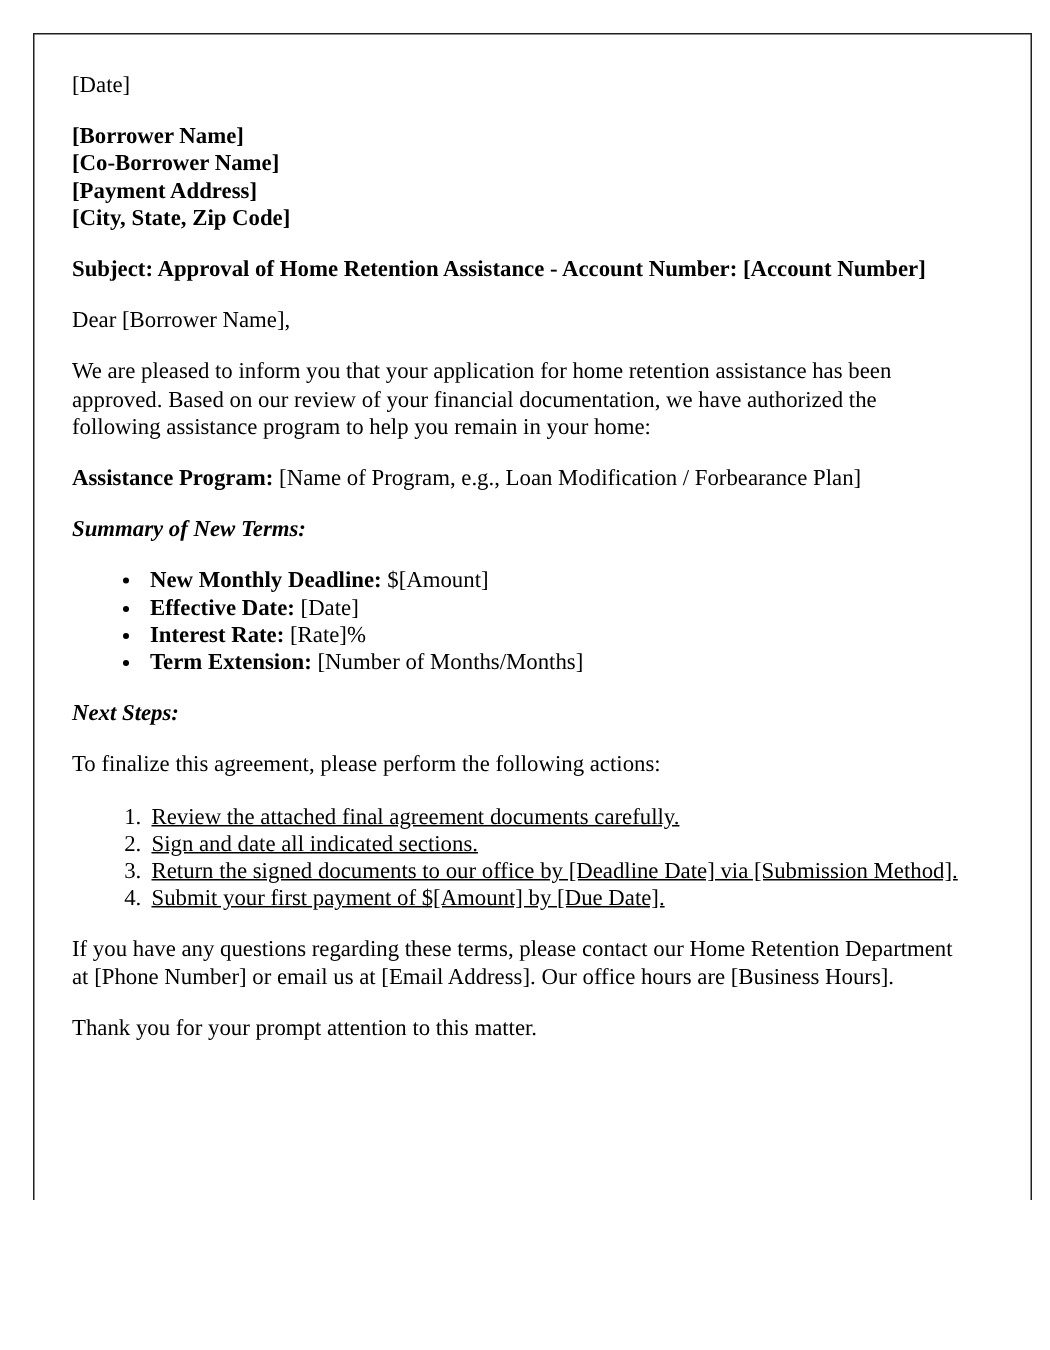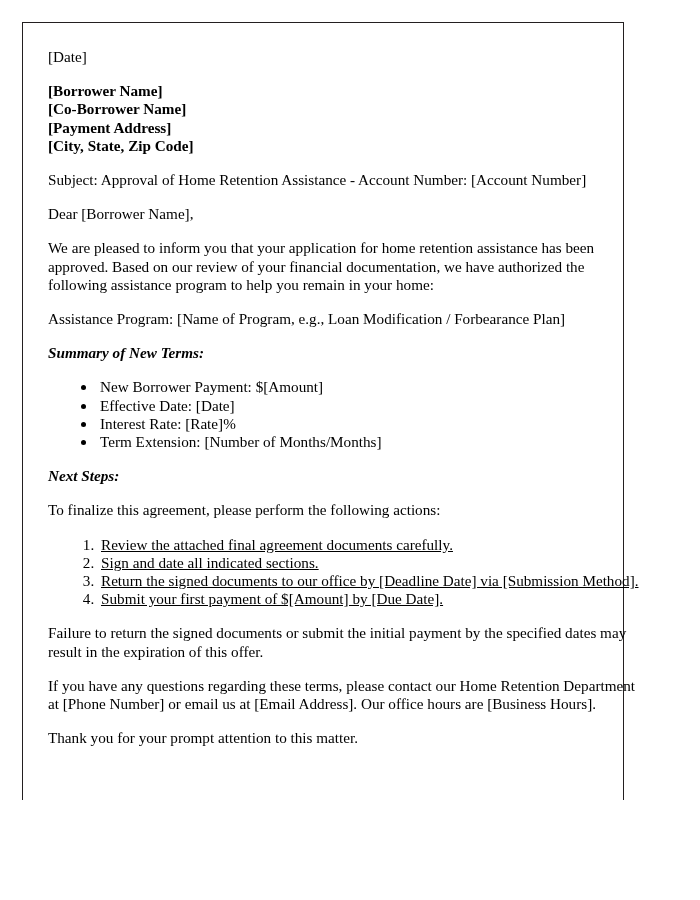--- a/index.html
+++ b/index.html
@@ -13,21 +13,21 @@
     font-family: "Liberation Serif", "DejaVu Serif", serif;
     color: #000000;
     overflow: hidden;
   }
 
   
   .page-frame {
     position: absolute;
     left: 22px;
     top: 22px;
-    width: 602px;
+    width: 666px;
     height: 778px;
     box-sizing: border-box;
     border-left: 1.4px solid #231f20;
     border-top: 1.4px solid #231f20;
     border-right: 1.4px solid #231f20;
     border-bottom: none;
     background: #ffffff;
   }
 
   .page-body {
@@ -48,21 +48,21 @@
     display: block;
     white-space: nowrap;
   }
 
   .para {
     margin: 0 0 16px 0;
     text-align: left;
   }
 
   .bold {
-    font-weight: normal;
+    font-weight: bold;
   }
 
   .heading {
     margin: 0 0 16px 0;
     font-weight: bold;
     font-style: italic;
   }
 
   
   ul.terms-list {
@@ -108,37 +108,36 @@
 
     <div class="para">Dear [Borrower Name],</div>
 
     <div class="para">We are pleased to inform you that your application for home retention assistance has been approved. Based on our review of your financial documentation, we have authorized the following assistance program to help you remain in your home:</div>
 
     <div class="para"><span class="bold">Assistance Program:</span> <span>[Name of Program, e.g., Loan Modification / Forbearance Plan]</span></div>
 
     <div class="heading">Summary of New Terms:</div>
 
     <ul class="terms-list">
-      <li><span class="bold">New Borrower Payment:</span> <span>$[Amount]</span></li>
+      <li><span class="bold">New Monthly Deadline:</span> <span>$[Amount]</span></li>
       <li><span class="bold">Effective Date:</span> <span>[Date]</span></li>
       <li><span class="bold">Interest Rate:</span> <span>[Rate]%</span></li>
       <li><span class="bold">Term Extension:</span> <span>[Number of Months/Months]</span></li>
     </ul>
 
     <div class="heading">Next Steps:</div>
 
     <div class="para">To finalize this agreement, please perform the following actions:</div>
 
     <ol class="steps-list">
       <li>Review the attached final agreement documents carefully.</li>
       <li>Sign and date all indicated sections.</li>
       <li>Return the signed documents to our office by [Deadline Date] via [Submission Method].</li>
       <li>Submit your first payment of $[Amount] by [Due Date].</li>
     </ol>
 
-    <div class="para">Failure to return the signed documents or submit the initial payment by the specified dates may result in the expiration of this offer.</div>
 
     <div class="para">If you have any questions regarding these terms, please contact our Home Retention Department at [Phone Number] or email us at [Email Address]. Our office hours are [Business Hours].</div>
 
     <div class="para">Thank you for your prompt attention to this matter.</div>
 
   </div>
 </div>
 
 </body></html>

